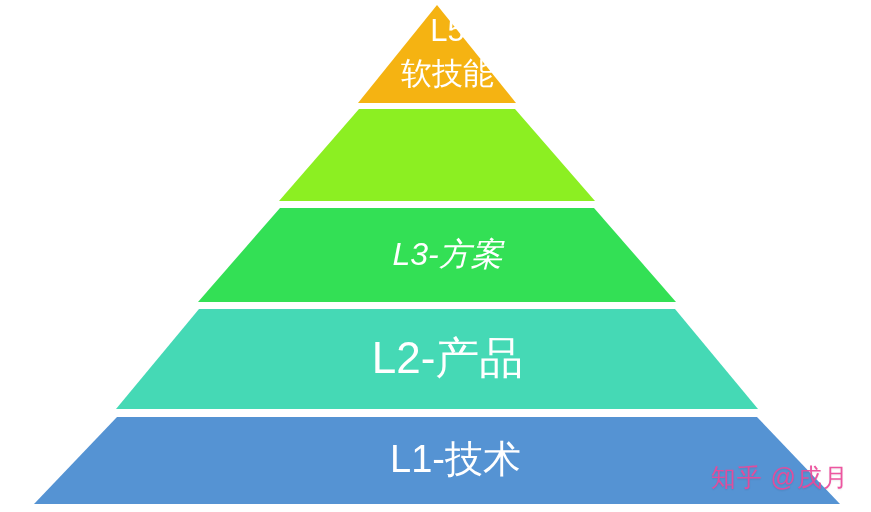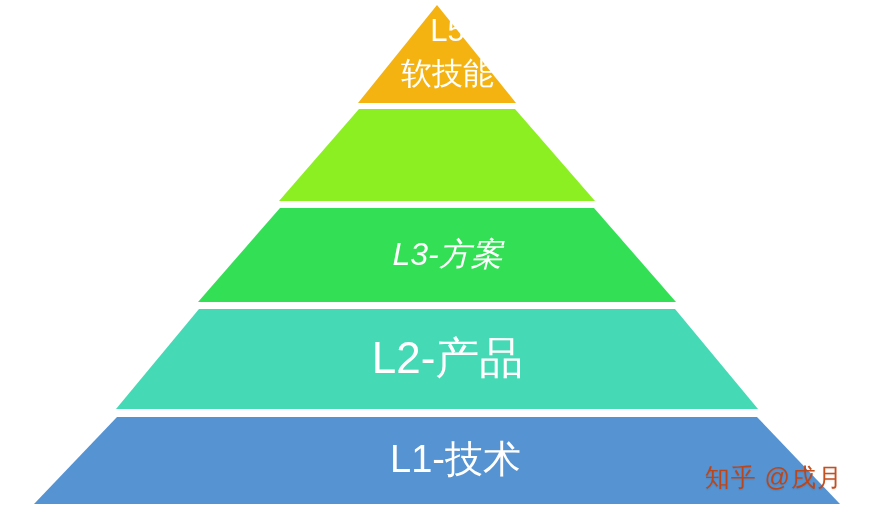--- a/index.html
+++ b/index.html
@@ -44,25 +44,25 @@
 
   #label-l5-top   { top: 14px;  font-size: 31px; line-height: 34px; }
   #label-l5-name  { top: 56px;  font-size: 31px; line-height: 36px; }
   #label-l4       { top: 130px; font-size: 38px; line-height: 44px; }
   #label-l3       { top: 232px; font-size: 32px; line-height: 44px; font-style: italic; }
   #label-l2       { top: 336px; font-size: 44px; line-height: 44px; }
   #label-l1       { top: 437px; font-size: 38px; line-height: 44px; margin-left: 8px; }
 
   #watermark {
     position: absolute;
-    right: 28px;
+    right: 22px;
     bottom: 20px;
     font-size: 25px;
     line-height: 30px;
-    color: #c2410c;
+    color: #ec4899;
     opacity: 0.92;
     white-space: nowrap;
     letter-spacing: 1px;
     text-shadow: 0 1px 2px rgba(0,0,0,0.10);
   }
 </style>
 </head>
 <body>
 
 <div id="pyramid-diagram">

